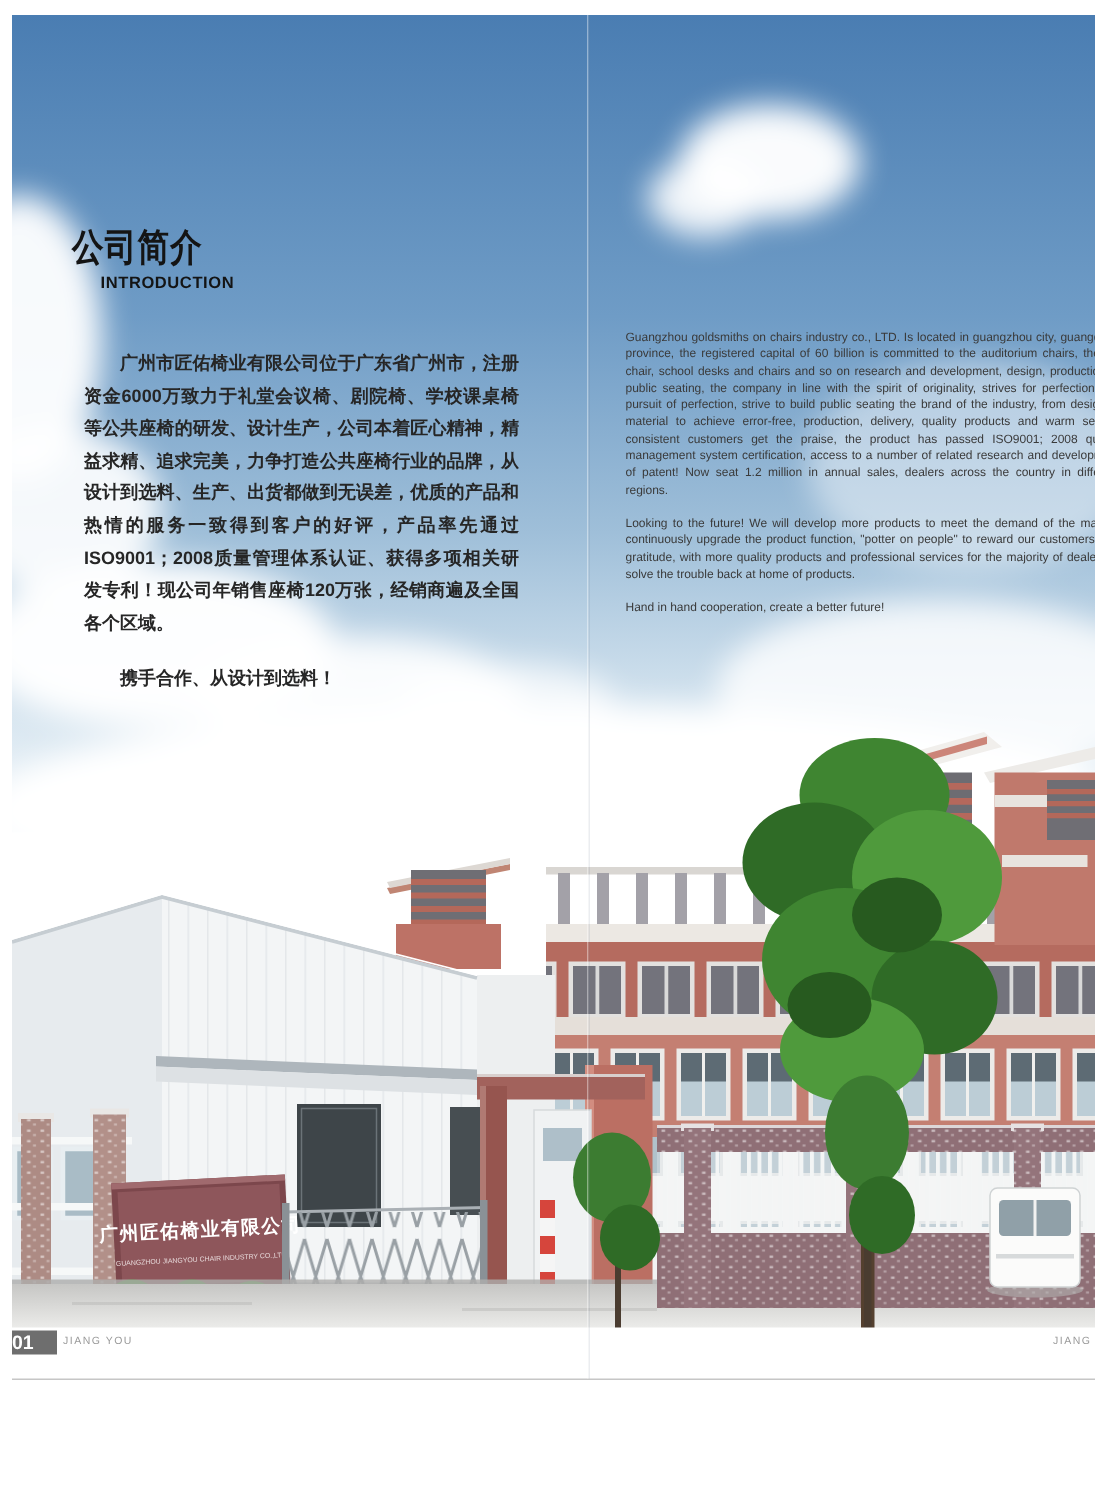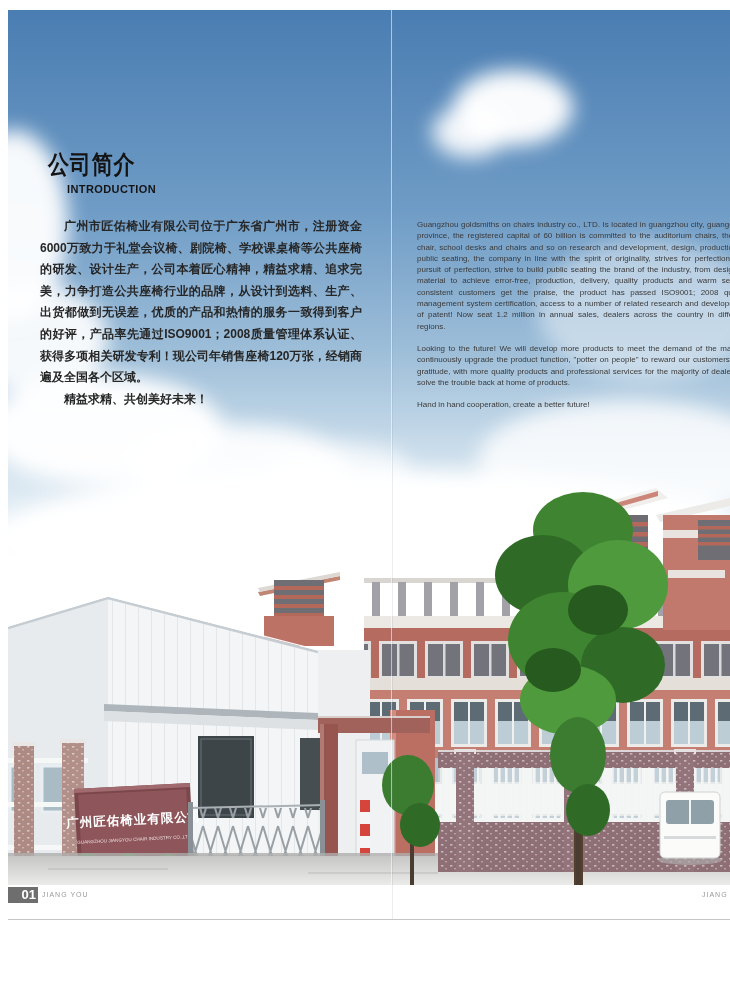--- a/index.html
+++ b/index.html
@@ -13,34 +13,34 @@
     left:48px;top:148px;font-size:25px;font-weight:bold;color:#141414;
     letter-spacing:1px;transform:scaleX(.84);transform-origin:left top;white-space:nowrap;
   }
   .title-en{
     left:48px;top:183px;font-size:11px;font-weight:bold;color:#141414;letter-spacing:.4px;margin-left:19px;
   }
   .zh-block{
     left:40px;top:216px;width:322px;color:#262626;font-size:12px;font-weight:bold;
     line-height:21.6px;text-align:justify;
   }
-  .zh-block p{margin:0;text-indent:2em;}
+  .zh-block p{margin:16px;text-indent:2em;}
   .en-block{
     left:417px;top:219px;width:330px;color:#3a3a3a;font-size:8px;
     line-height:11.3px;text-align:justify;
   }
   .en-block p{margin:0 0 11px 0;}
   .fold-line{
     left:391px;top:10px;width:1px;height:909px;
     background:rgba(255,255,255,.55);box-shadow:1px 0 0 rgba(110,130,150,.14);
   }
   .footer-rule{left:8px;top:919px;width:722px;height:1px;background:#c6c6c6;}
   .page-num{
     left:8px;top:887px;width:30px;height:16px;background:#6e6e6e;color:#fff;
-    font-size:13px;font-weight:bold;text-align:right;line-height:16px;
+    font-size:13px;font-weight:bold;line-height:16px;
     padding-right:2px;box-sizing:border-box;
   }
   .brand{font-size:7px;color:#9a9a9a;letter-spacing:1px;white-space:nowrap;}
   .brand-left{left:42px;top:891px;}
   .brand-right{left:702px;top:891px;}
 </style>
 </head>
 <body>
 
 <div class="page">
@@ -289,21 +289,21 @@
       <rect x="0" y="875" width="722" height="35" fill="#ffffff"></rect>
     </svg>
   </div>
 
   <div class="overlay fold-line"></div>
 
   <div class="overlay title-zh">公司简介</div>
   <div class="overlay title-en">INTRODUCTION</div>
   <div class="overlay zh-block">
     <p>广州市匠佑椅业有限公司位于广东省广州市，注册资金6000万致力于礼堂会议椅、剧院椅、学校课桌椅等公共座椅的研发、设计生产，公司本着匠心精神，精益求精、追求完美，力争打造公共座椅行业的品牌，从设计到选料、生产、出货都做到无误差，优质的产品和热情的服务一致得到客户的好评，产品率先通过ISO9001；2008质量管理体系认证、获得多项相关研发专利！现公司年销售座椅120万张，经销商遍及全国各个区域。</p>
-    <p>精益求精、共创美好未来！</p>
+    <p>携手合作、从设计到选料！</p>
   </div>
 
   <div class="overlay en-block">
     <p>Guangzhou goldsmiths on chairs industry co., LTD. Is located in guangzhou city, guangdong province, the registered capital of 60 billion is committed to the auditorium chairs, theater chair, school desks and chairs and so on research and development, design, production of public seating, the company in line with the spirit of originality, strives for perfection, the pursuit of perfection, strive to build public seating the brand of the industry, from design to material to achieve error-free, production, delivery, quality products and warm service consistent customers get the praise, the product has passed ISO9001; 2008 quality management system certification, access to a number of related research and development of patent! Now seat 1.2 million in annual sales, dealers across the country in different regions.</p>
     <p>Looking to the future! We will develop more products to meet the demand of the market, continuously upgrade the product function, "potter on people" to reward our customers with gratitude, with more quality products and professional services for the majority of dealers to solve the trouble back at home of products.</p>
     <p>Hand in hand cooperation, create a better future!</p>
   </div>
 
   <div class="overlay footer-rule"></div>
   <div class="overlay page-num">01</div>

